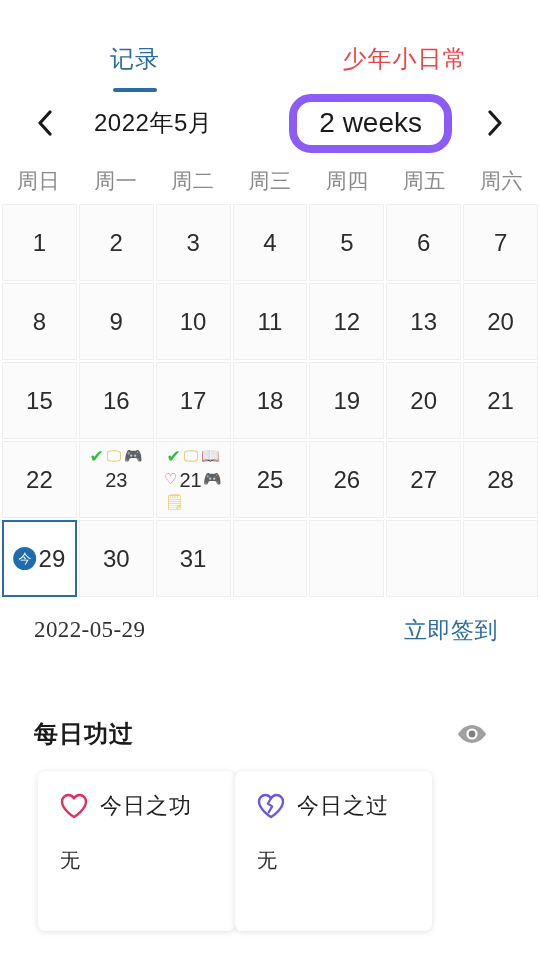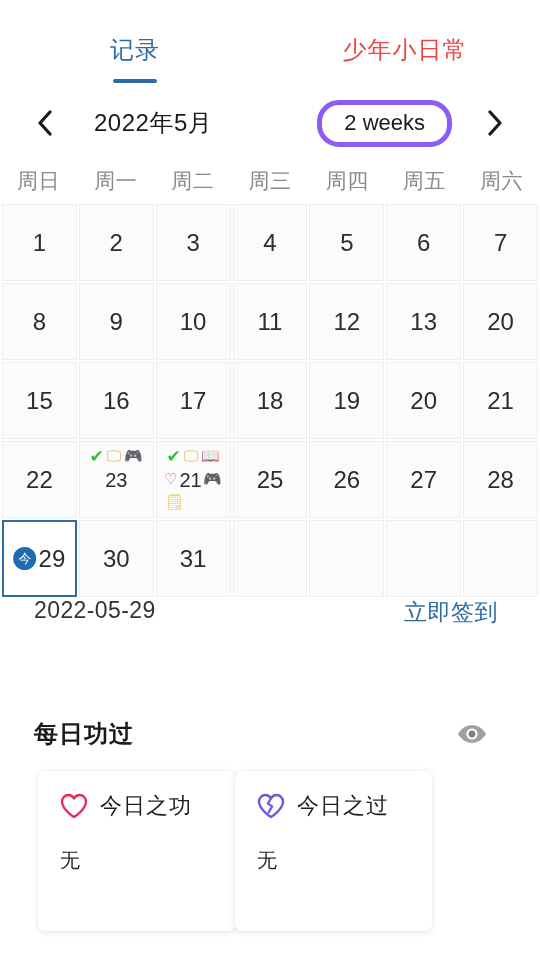--- a/index.html
+++ b/index.html
@@ -12,21 +12,21 @@
   #app {
     position: relative;
     width: 540px; height: 960px;
     background: #ffffff;
     overflow: hidden;
   }
 
   
   .tabbar {
     display: flex;
-    align-items: center;
+    align-items: flex-end;
     height: 92px;
     padding-top: 26px;
     box-sizing: border-box;
   }
   .tab {
     flex: 1;
     display: flex;
     flex-direction: column;
     align-items: center;
     cursor: pointer;
@@ -68,24 +68,24 @@
   .chev svg { display: block; }
   .month-title {
     font-size: 24px;
     color: #1a1a1a;
     margin-left: 32px;
     letter-spacing: 0.5px;
     white-space: nowrap;
   }
   .spacer { flex: 1; }
   .weeks-pill {
-    border: 5px solid #8b5cf6;
+    border: 8px solid #8b5cf6;
     border-radius: 22px;
     padding: 7px 22px 8px;
-    font-size: 22px;
+    font-size: 28px;
     color: #1a1a1a;
     line-height: 1;
     cursor: pointer;
     white-space: nowrap;
     margin-right: 26px;
   }
 
   
   .weekdays {
     display: grid;
@@ -190,23 +190,25 @@
     transform: translate(-50%, -50%);
     display: flex;
     align-items: center;
     justify-content: center;
   }
   .cell.selected .daynum { position: static; transform: none; }
 
   
   .date-row {
     display: flex;
+    align-items: center;
     height: 66px;
     padding: 0 34px;
     box-sizing: border-box;
+    font-family: Liberation Serif, serif;
   }
   .date-text {
     font-size: 23px;
     color: #333333;
     letter-spacing: 0.4px;
   }
   .signin-link {
     margin-left: auto;
     font-size: 23px;
     color: #2d6ca2;

